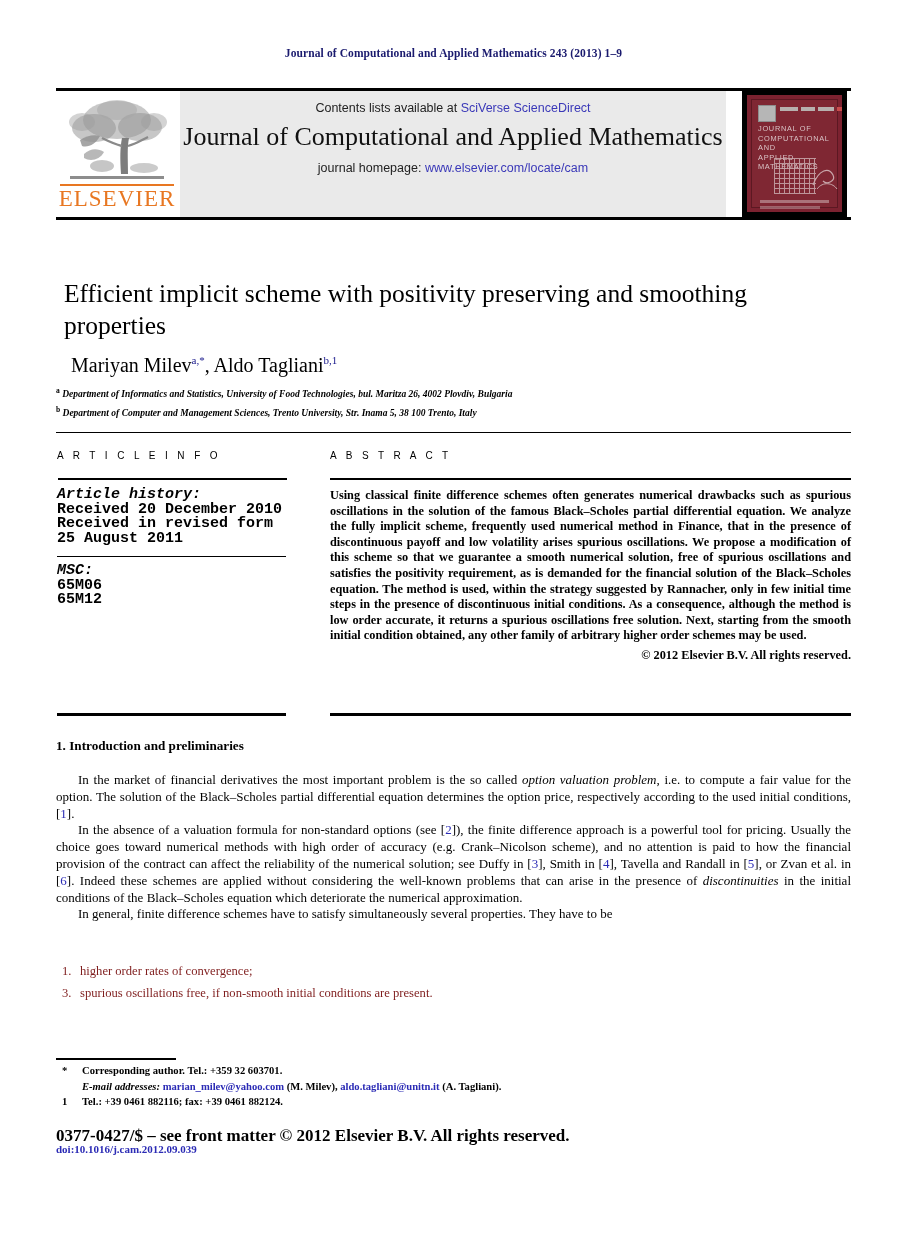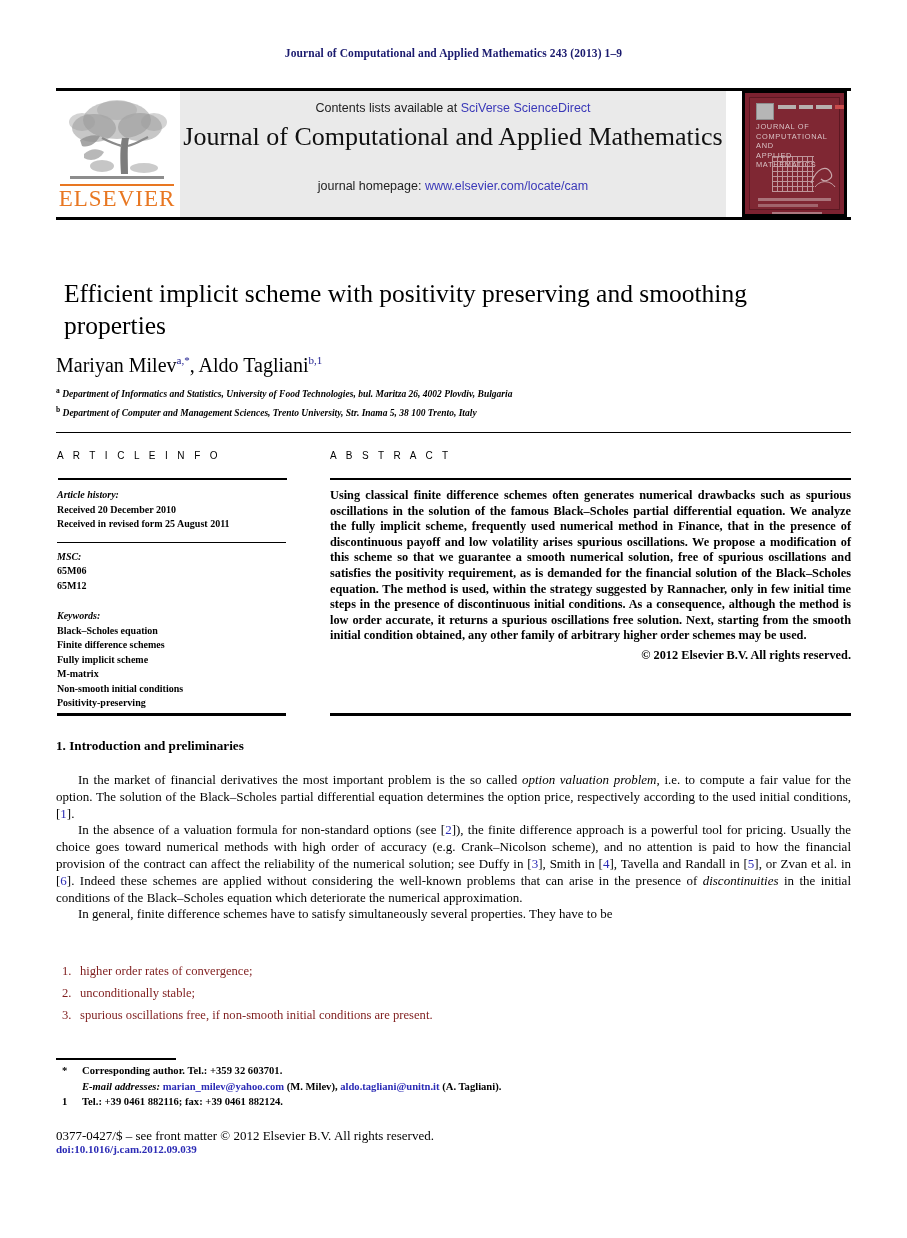--- a/index.html
+++ b/index.html
@@ -113,38 +113,38 @@
     font-family: "Liberation Sans", sans-serif;
   }
   .journal-title {
     margin-top: 7px;
     font-family: "Liberation Serif", serif;
     font-size: 26px;
     line-height: 30px;
     color: #111;
   }
   .homepage-line {
-    margin-top: 27px;
+    margin-top: 9px;
     font-family: "Liberation Sans", sans-serif;
     font-size: 12.5px;
     color: #222;
   }
   .homepage-line .hp-link {
     color: #3a38b8;
   }
 
   
   .cover {
     position: absolute;
     left: 686px;
     top: 2px;
     width: 105px;
     height: 127px;
     background: #7c2230;
-    border: 3px solid #000000;
+    border: 5px solid #000000;
     box-sizing: border-box;
     overflow: hidden;
   }
   .cover-inner {
     position: absolute;
     left: 4px; top: 4px;
     right: 4px; bottom: 4px;
     background: #7f2733;
     border: 1px solid #5c1822;
   }
@@ -228,20 +228,21 @@
     line-height: 32px;
     color: #000;
     margin: 8px;
     font-weight: normal;
   }
   .authors {
     margin-top: 12px;
     font-family: "Liberation Serif", serif;
     font-size: 20px;
     color: #000;
+    margin-left: 15px;
   }
   .authors sup {
     font-size: 11px;
     color: #1a1a8c;
     vertical-align: super;
   }
   .affil {
     margin-top: 7px;
     font-family: "Liberation Serif", serif;
     font-style: italic;
@@ -286,22 +287,22 @@
     width: 229px;
   }
   .col-right .hr-a {
     margin-top: 17px;
     border: 0;
     border-top: 2.5px solid #000;
     width: 521px;
   }
   .meta-group {
     margin-top: 6px;
-    font-family: Liberation Serif, serif;
-    font-size: 10px;
+    font-family: Liberation Mono, monospace;
+    font-size: 15px;
     line-height: 14.5px;
     font-weight: bold;
   }
   .meta-group .lbl {
     font-style: italic;
   }
   .meta-sep {
     border: 0;
     border-top: 1px solid #000;
     width: 229px;
@@ -426,23 +427,23 @@
   .footnotes .it { font-style: italic; }
   .mail {
     color: #2b2bb5;
   }
 
   .issn-line {
     position: absolute;
     left: 56px;
     top: 1128px;
     font-family: "Liberation Serif", serif;
-    font-size: 13px;
+    font-size: 17px;
     line-height: 15px;
-    font-weight: normal;
+    font-weight: bold;
     color: #000;
   }
   .doi-line {
     position: absolute;
     left: 56px;
     top: 1143px;
     font-family: "Liberation Serif", serif;
     font-size: 11px;
     font-weight: bold;
     color: #2b2bb5;
@@ -549,29 +550,20 @@
       <div class="lbl">Article history:</div>
       <div>Received 20 December 2010</div>
       <div>Received in revised form 25 August 2011</div>
     </div>
     <hr class="meta-sep">
     <div class="meta-group" style="margin-top:0;">
       <div class="lbl">MSC:</div>
       <div>65M06</div>
       <div>65M12</div>
     </div>
-    <div class="meta-group" style="margin-top:16px;">
-      <div class="lbl">Keywords:</div>
-      <div>Black–Scholes equation</div>
-      <div>Finite difference schemes</div>
-      <div>Fully implicit scheme</div>
-      <div>M-matrix</div>
-      <div>Non-smooth initial conditions</div>
-      <div>Positivity-preserving</div>
-    </div>
   </div>
 
   <div class="col-right">
     <div class="sec-head">A B S T R A C T</div>
     <hr class="hr-a">
     <div class="abstract-body">Using classical finite difference schemes often generates numerical drawbacks such as spurious oscillations in the solution of the famous Black–Scholes partial differential equation. We analyze the fully implicit scheme, frequently used numerical method in Finance, that in the presence of discontinuous payoff and low volatility arises spurious oscillations. We propose a modification of this scheme so that we guarantee a smooth numerical solution, free of spurious oscillations and satisfies the positivity requirement, as is demanded for the financial solution of the Black–Scholes equation. The method is used, within the strategy suggested by Rannacher, only in few initial time steps in the presence of discontinuous initial conditions. As a consequence, although the method is low order accurate, it returns a spurious oscillations free solution. Next, starting from the smooth initial condition obtained, any other family of arbitrary higher order schemes may be used.</div>
     <div class="abstract-copy">© 2012 Elsevier B.V. All rights reserved.</div>
   </div>
 
   <div class="col-left-endrule"></div>
@@ -583,21 +575,20 @@
   </div>
 
   <div class="body-text">
     <p><span>In the market of financial derivatives the most important problem is the so called </span><i>option valuation problem</i><span>, i.e. to compute a fair value for the option. The solution of the Black–Scholes partial differential equation determines the option price, respectively according to the used initial conditions, [</span><span class="ref">1</span><span>].</span></p>
     <p><span>In the absence of a valuation formula for non-standard options (see [</span><span class="ref">2</span><span>]), the finite difference approach is a powerful tool for pricing. Usually the choice goes toward numerical methods with high order of accuracy (e.g. Crank–Nicolson scheme), and no attention is paid to how the financial provision of the contract can affect the reliability of the numerical solution; see Duffy in [</span><span class="ref">3</span><span>], Smith in [</span><span class="ref">4</span><span>], Tavella and Randall in [</span><span class="ref">5</span><span>], or Zvan et al. in [</span><span class="ref">6</span><span>]. Indeed these schemes are applied without considering the well-known problems that can arise in the presence of </span><i>discontinuities</i><span> in the initial conditions of the Black–Scholes equation which deteriorate the numerical approximation.</span></p>
     <p>In general, finite difference schemes have to satisfy simultaneously several properties. They have to be</p>
   </div>
 
   <div class="numlist">
     <span class="li"><span class="num">1.</span><span>higher order rates of convergence;</span></span>
-    <span class="li"><span class="num">2.</span><span>unconditionally stable;</span></span>
     <span class="li"><span class="num">3.</span><span>spurious oscillations free, if non-smooth initial conditions are present.</span></span>
   </div>
 
   <div class="foot-rule"></div>
   <div class="footnotes">
     <span class="fn-row">
       <span class="fn-mark">*</span>
       <span>Corresponding author. Tel.: +359 32 603701.</span>
     </span>
     <span class="fn-sub">

